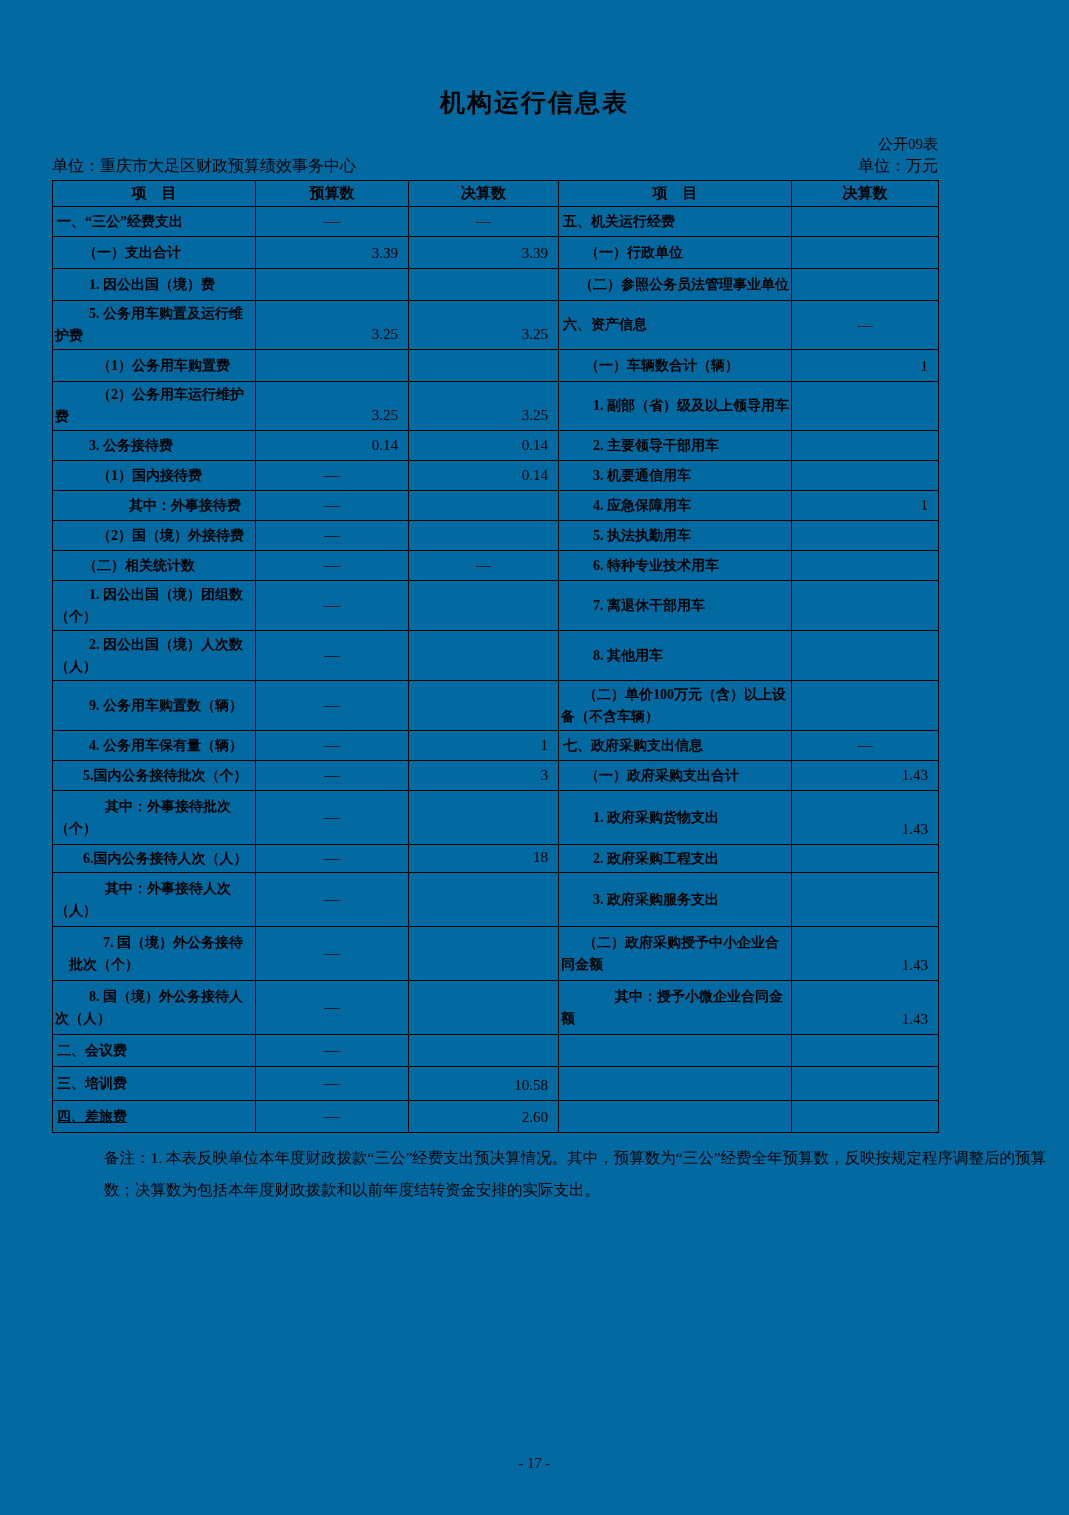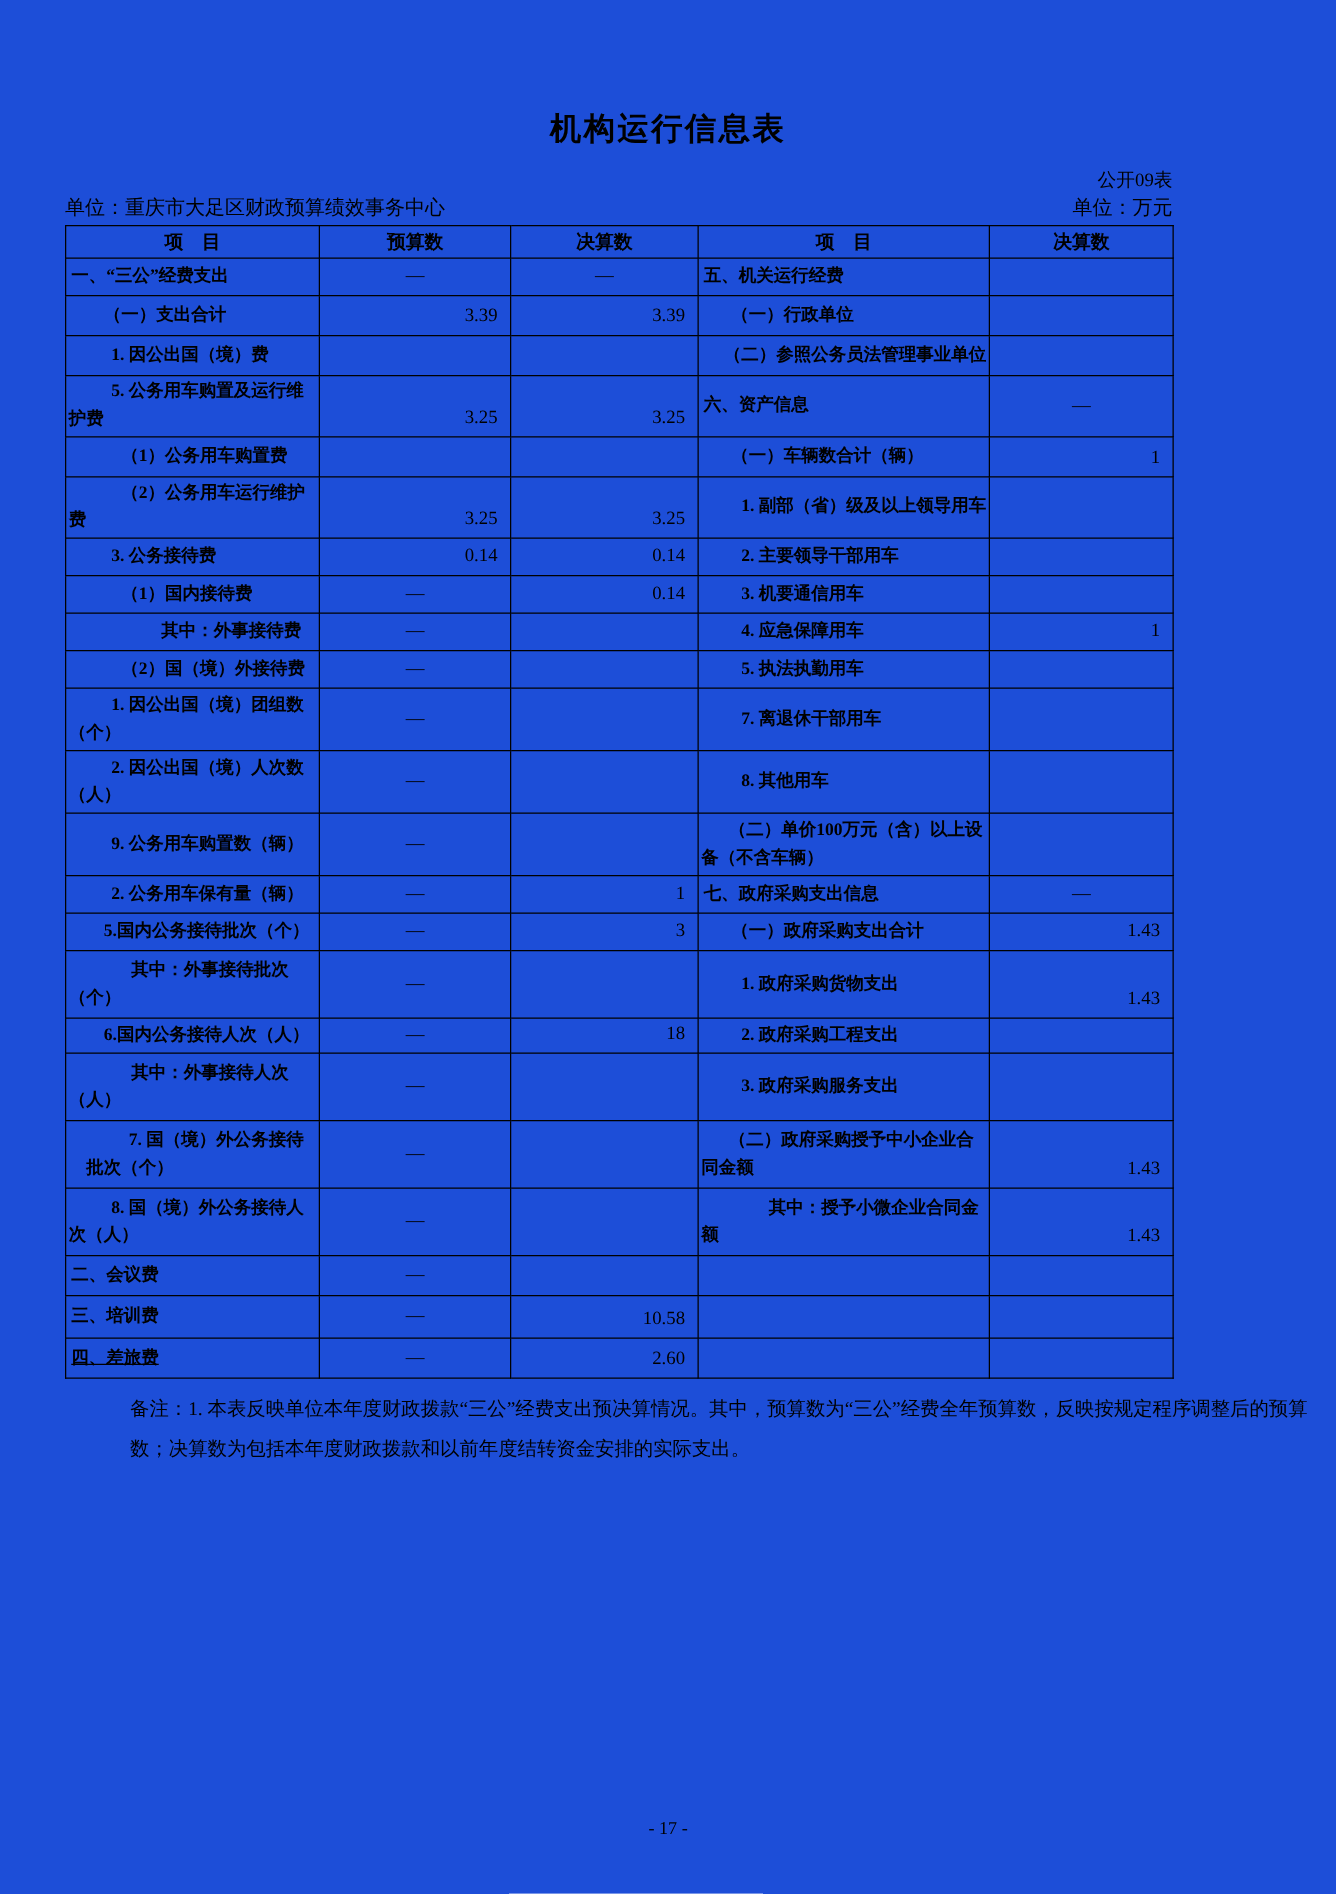--- a/index.html
+++ b/index.html
@@ -6,21 +6,21 @@
     margin: 0;
     padding: 0;
     background: #ffffff;
     color: #000000;
     font-family: "Liberation Serif", "DejaVu Serif", serif;
   }
   .page {
     position: relative;
     width: 1069px;
     height: 1515px;
-    background: #1d4ed8;
+    background: #0369a1;
     overflow: hidden;
   }
   .content {
     width: 886px;
     margin-left: 52px;
   }
   .doc-title {
     margin: 0;
     padding-top: 86px;
     text-align: center;
@@ -198,20 +198,27 @@
             <td class="label" style="text-indent: 32px;">4. 应急保障用车</td>
             <td class="num">1</td>
           </tr>
           <tr style="height: 30px;">
             <td class="label" style="text-indent: 42px;">（2）国（境）外接待费</td>
             <td class="dash">—</td>
             <td class="num"></td>
             <td class="label" style="text-indent: 32px;">5. 执法执勤用车</td>
             <td class="num"></td>
           </tr>
+          <tr style="height: 30px;">
+            <td class="label" style="text-indent: 28px;">（二）相关统计数</td>
+            <td class="dash">—</td>
+            <td class="dash">—</td>
+            <td class="label" style="text-indent: 32px;">6. 特种专业技术用车</td>
+            <td class="num"></td>
+          </tr>
           <tr style="height: 50px;">
             <td class="label" style="text-indent: 34px;">1. 因公出国（境）团组数（个）</td>
             <td class="dash">—</td>
             <td class="num"></td>
             <td class="label" style="text-indent: 32px;">7. 离退休干部用车</td>
             <td class="num"></td>
           </tr>
           <tr style="height: 50px;">
             <td class="label" style="text-indent: 34px;">2. 因公出国（境）人次数（人）</td>
             <td class="dash">—</td>
@@ -220,21 +227,21 @@
             <td class="num"></td>
           </tr>
           <tr style="height: 50px;">
             <td class="label" style="text-indent: 34px;">9. 公务用车购置数（辆）</td>
             <td class="dash">—</td>
             <td class="num"></td>
             <td class="label" style="text-indent: 22px;">（二）单价100万元（含）以上设备（不含车辆）</td>
             <td class="num"></td>
           </tr>
           <tr style="height: 30px;">
-            <td class="label" style="text-indent: 34px;">2. 公务用车保有量（辆）</td>
+            <td class="label" style="text-indent: 34px;">4. 公务用车保有量（辆）</td>
             <td class="dash">—</td>
             <td class="num">1</td>
             <td class="label" style="text-indent: 2px;">七、政府采购支出信息</td>
             <td class="dash">—</td>
           </tr>
           <tr style="height: 30px;">
             <td class="label" style="text-indent: 28px;">5.国内公务接待批次（个）</td>
             <td class="dash">—</td>
             <td class="num">3</td>
             <td class="label" style="text-indent: 24px;">（一）政府采购支出合计</td>

